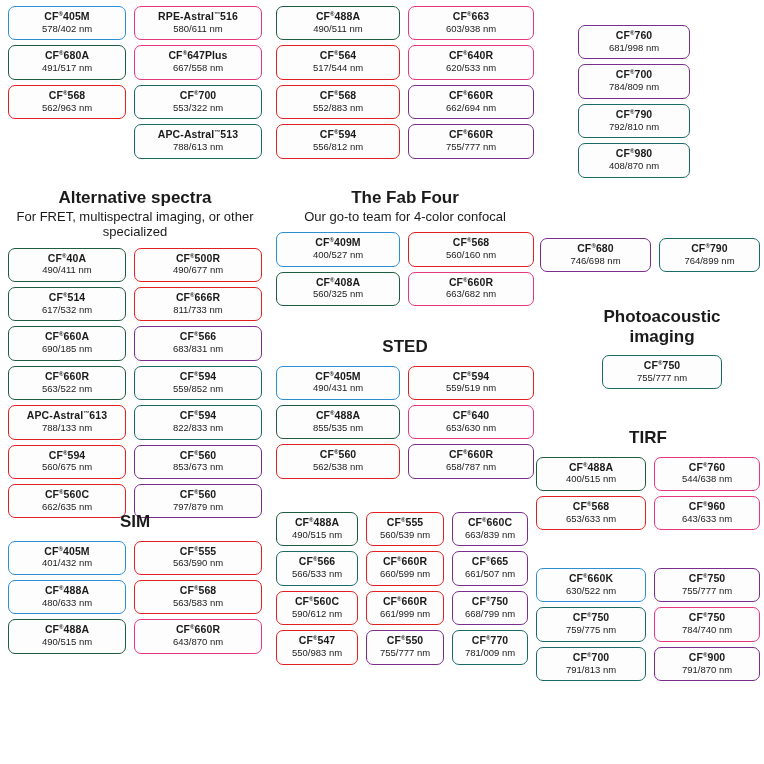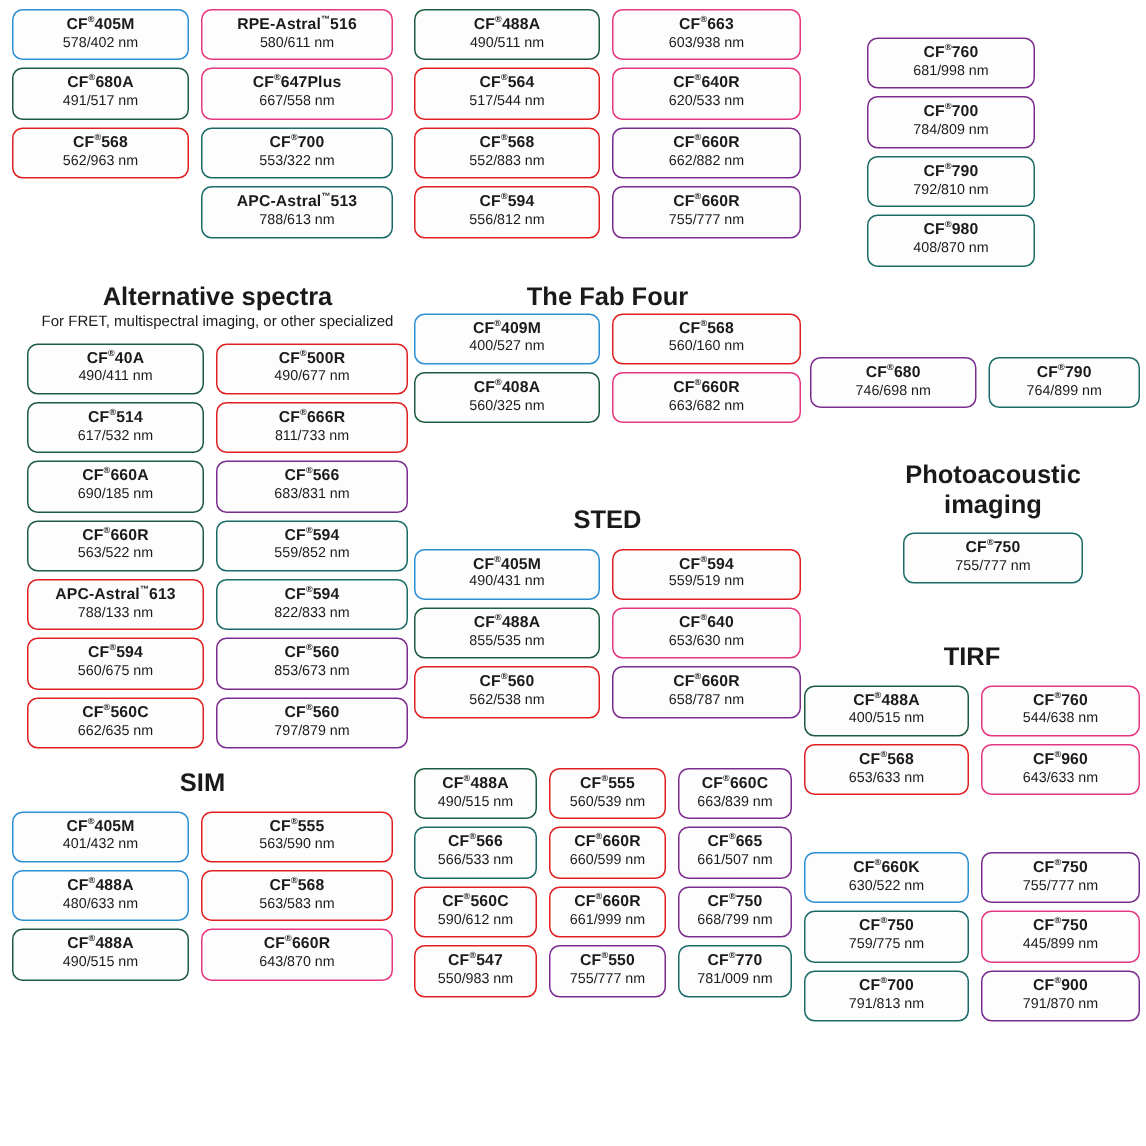--- a/index.html
+++ b/index.html
@@ -57,21 +57,21 @@
   
   .sec-title {
     text-align: center;
     font-size: 17px;
     font-weight: bold;
     margin: 0 0 1px 0;
     line-height: 1.15;
   }
   .sec-sub {
     text-align: center;
-    font-size: 10px;
+    font-size: 13px;
     font-weight: normal;
     margin: 0 0 8px 0;
     line-height: 1.2;
   }
   .sec-title.nosub { margin-bottom: 9px; }
 
   
   .block { position: absolute; }
   .cols { display: flex; gap: 8px; }
   .col  { display: flex; flex-direction: column; }
@@ -141,21 +141,21 @@
         <div class="card c-magenta">
           <div class="dye">CF<sup>®</sup>663</div>
           <div class="spec">603/938 nm</div>
         </div>
         <div class="card c-magenta">
           <div class="dye">CF<sup>®</sup>640R</div>
           <div class="spec">620/533 nm</div>
         </div>
         <div class="card c-purple">
           <div class="dye">CF<sup>®</sup>660R</div>
-          <div class="spec">662/882 nm</div>
+          <div class="spec">662/694 nm</div>
         </div>
         <div class="card c-purple">
           <div class="dye">CF<sup>®</sup>660R</div>
           <div class="spec">755/777 nm</div>
         </div>
       </div>
     </div>
 </div>
 
 <div class="block" style="left:578px; top:25px; width:120px;">
@@ -174,21 +174,21 @@
           <div class="spec">792/810 nm</div>
         </div>
         <div class="card c-teal">
           <div class="dye">CF<sup>®</sup>980</div>
           <div class="spec">408/870 nm</div>
         </div>
       </div>
     </div>
 </div>
 
-<div class="block" style="left:18px; top:188px; width:254px;">
+<div class="block" style="left:8px; top:188px; width:254px;">
   <div class="sec-title">Alternative spectra</div>
   <div class="sec-sub">For FRET, multispectral imaging, or other specialized</div>
   <div class="cols">
       <div class="col" style="width: 118px;">
         <div class="card c-green">
           <div class="dye">CF<sup>®</sup>40A</div>
           <div class="spec">490/411 nm</div>
         </div>
         <div class="card c-green">
           <div class="dye">CF<sup>®</sup>514</div>
@@ -243,20 +243,21 @@
         <div class="card c-purple">
           <div class="dye">CF<sup>®</sup>560</div>
           <div class="spec">797/879 nm</div>
         </div>
       </div>
     </div>
 </div>
 
 <div class="block" style="left:276px; top:188px; width:258px;">
   <div class="sec-title">The Fab Four</div>
+  <div class="sec-sub">Our go-to team for 4-color confocal</div>
   <div class="cols">
       <div class="col" style="width: 124px;">
         <div class="card c-blue">
           <div class="dye">CF<sup>®</sup>409M</div>
           <div class="spec">400/527 nm</div>
         </div>
         <div class="card c-green">
           <div class="dye">CF<sup>®</sup>408A</div>
           <div class="spec">560/325 nm</div>
         </div>
@@ -472,21 +473,21 @@
           <div class="spec">791/813 nm</div>
         </div>
       </div>
       <div class="col" style="width: 106px;">
         <div class="card c-purple">
           <div class="dye">CF<sup>®</sup>750</div>
           <div class="spec">755/777 nm</div>
         </div>
         <div class="card c-magenta">
           <div class="dye">CF<sup>®</sup>750</div>
-          <div class="spec">445/899 nm</div>
+          <div class="spec">784/740 nm</div>
         </div>
         <div class="card c-purple">
           <div class="dye">CF<sup>®</sup>900</div>
           <div class="spec">791/870 nm</div>
         </div>
       </div>
     </div>
 </div>
 
 </body></html>

